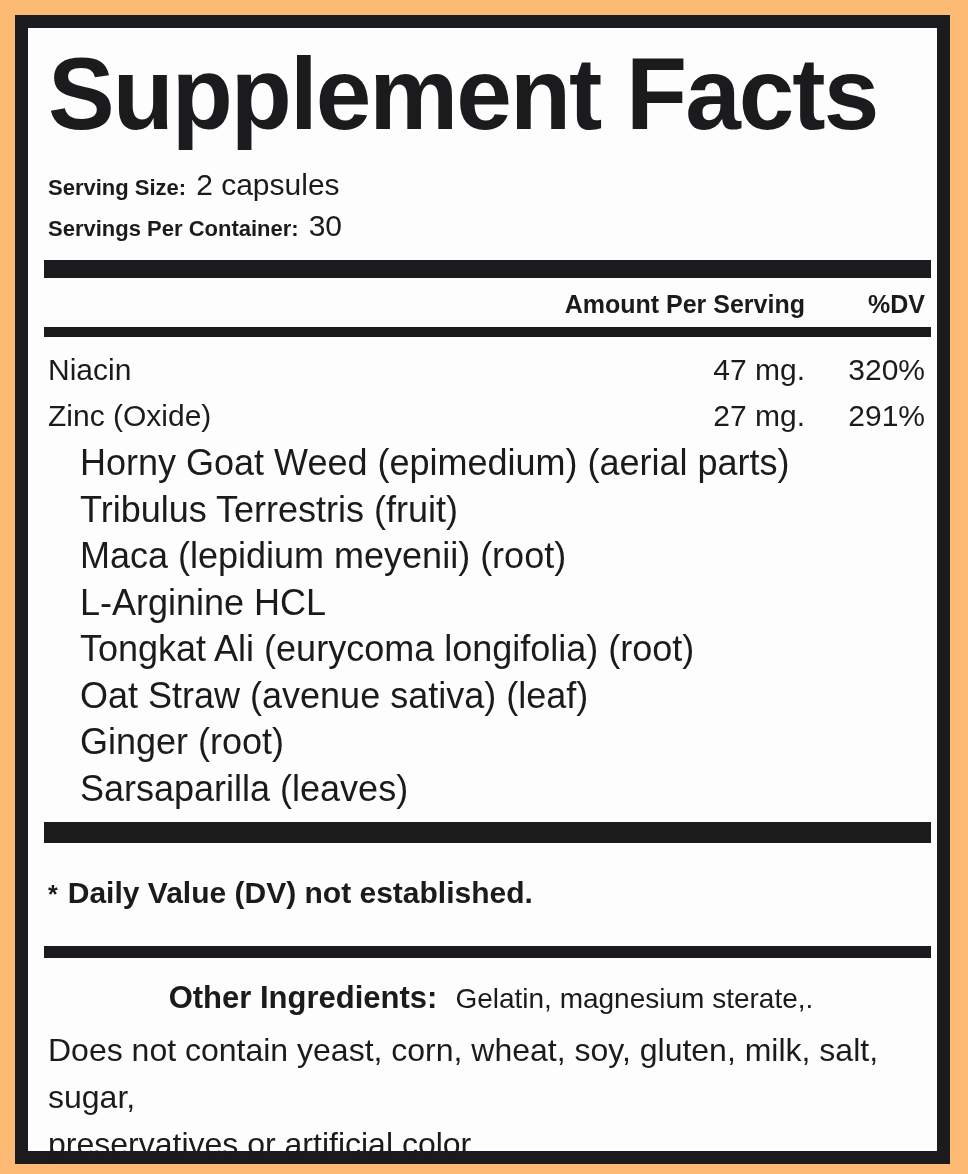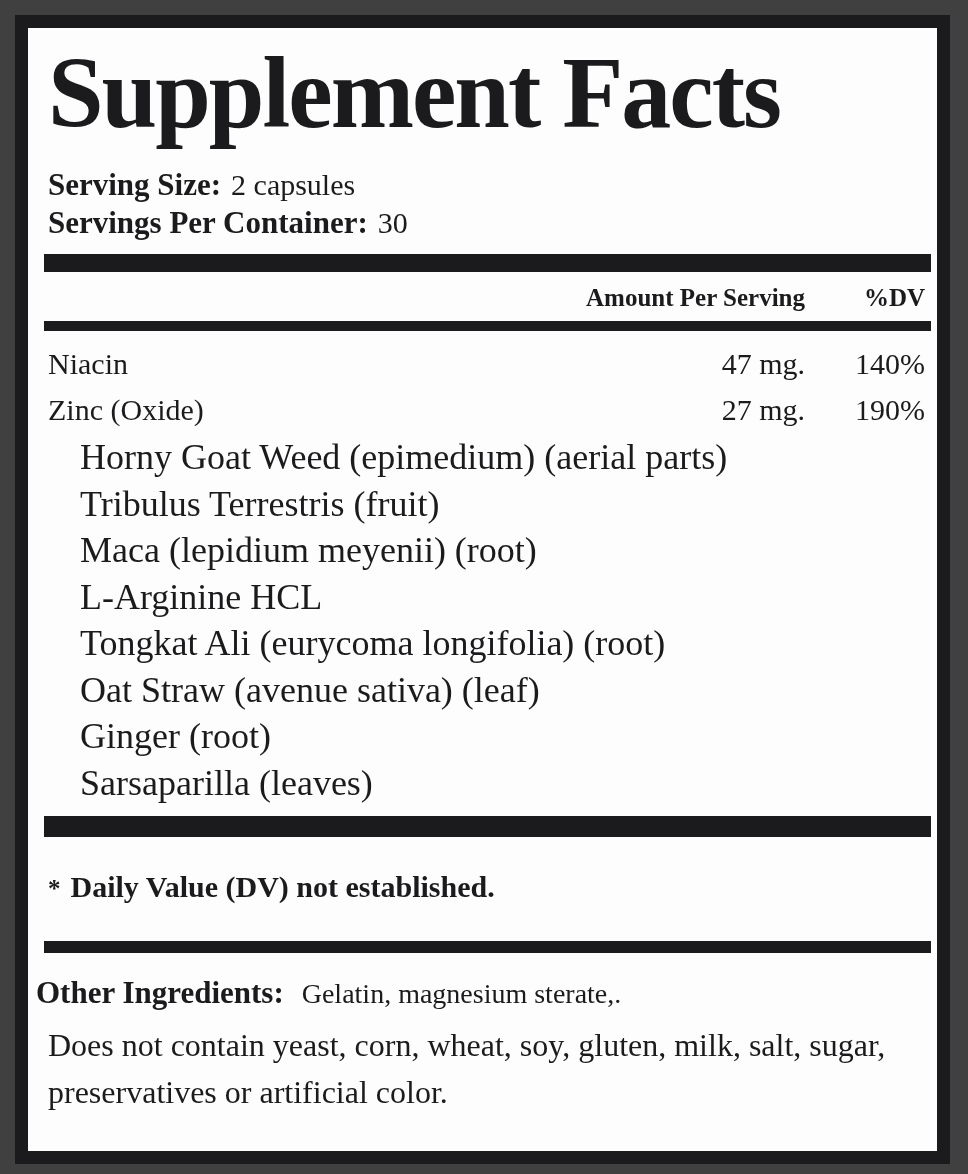--- a/index.html
+++ b/index.html
@@ -1,20 +1,20 @@
 <!DOCTYPE html>
 <html><head>
 <meta charset="utf-8">
 <style>
   html,body{margin:0;padding:0;background:#ffffff;}
   .sheet{
     position:relative;
     width:968px;height:1174px;
-    background:#404040;
-    font-family:Liberation Serif, serif;
+    background:#fdba74;
+    font-family:Liberation Sans, sans-serif;
     color:#1b1b1d;
     overflow:hidden;
   }
   .frame{
     position:absolute;
     left:15px;top:15px;right:18px;bottom:10px;
     border:13px solid #1b1b1d;
     background:#fdfdfd;
     box-sizing:border-box;
   }
@@ -23,21 +23,21 @@
     margin:14px 0 0 20px;
     font-size:100px;
     line-height:100px;
     font-weight:700;
     letter-spacing:-2px;
     transform:scaleY(1.02);
     transform-origin:left top;
     white-space:nowrap;
   }
   .serving-block{margin:24px 0 0 20px;font-size:30px;line-height:38px;}
-  .serving-line .lbl{font-weight:700;font-size:31px;}
+  .serving-line .lbl{font-weight:700;font-size:22px;}
   .serving-line .val{font-weight:400;margin-left:10px;}
   .bar{background:#1b1b1d;margin-left:16px;margin-right:6px;}
   .bar-1{height:18px;margin-top:12px;}
   .bar-2{height:10px;margin-top:7px;}
   .bar-3{height:21px;margin-top:10px;}
   .bar-4{height:12px;margin-top:32px;}
   .cols-header{
     display:flex;align-items:baseline;
     margin:10px 12px 0 20px;
     font-weight:700;font-size:25px;line-height:32px;
@@ -49,21 +49,21 @@
   .nutrient-row .name{flex:1;text-align:left;}
   .nutrient-row .amount{text-align:left;}
   .raise{position:relative;top:-10px;}
   .dv-stars{position:relative;top:-12px;font-size:32px;letter-spacing:1px;}
   .blend-list{margin:1px 12px 0 52px;font-size:36px;line-height:46.5px;}
   .footnote{
     margin:30px 12px 0 20px;
     font-size:30px;font-weight:700;line-height:40px;
   }
   .footnote .marker{font-size:25px;font-weight:700;margin-right:10px;}
-  .other-ing{margin:18px 12px 0 8px;font-size:28px;line-height:44px;}
+  .other-ing{margin:18px 12px 0 29px;font-size:28px;line-height:44px;text-align:center;}
   .other-ing .lbl{font-weight:700;font-size:31px;}
   .other-ing .val{font-weight:400;margin-left:18px;}
   .disclaimer{margin:6px 12px 0 20px;font-size:32px;line-height:47px;font-weight:400;}
 </style>
 </head>
 <body>
 
 <div class="sheet">
   <div class="frame">
     <div class="content">
@@ -86,26 +86,26 @@
         <span class="col-amt-header">Amount Per Serving</span>
         <span class="col-dv">%DV</span>
       </div>
 
       <div class="bar bar-2"></div>
 
       <div class="rows">
         <div class="nutrient-row">
           <span class="name">Niacin</span>
           <span class="amount">47 mg.</span>
-          <span class="col-dv">140%</span>
+          <span class="col-dv">320%</span>
         </div>
         <div class="nutrient-row">
           <span class="name">Zinc (Oxide)</span>
           <span class="amount">27 mg.</span>
-          <span class="col-dv">190%</span>
+          <span class="col-dv">291%</span>
         </div>
       </div>
 
       <div class="blend-list">
         <div>Horny Goat Weed (epimedium) (aerial parts)</div>
         <div>Tribulus Terrestris (fruit)</div>
         <div>Maca (lepidium meyenii) (root)</div>
         <div>L-Arginine HCL</div>
         <div>Tongkat Ali (eurycoma longifolia) (root)</div>
         <div>Oat Straw (avenue sativa) (leaf)</div>

